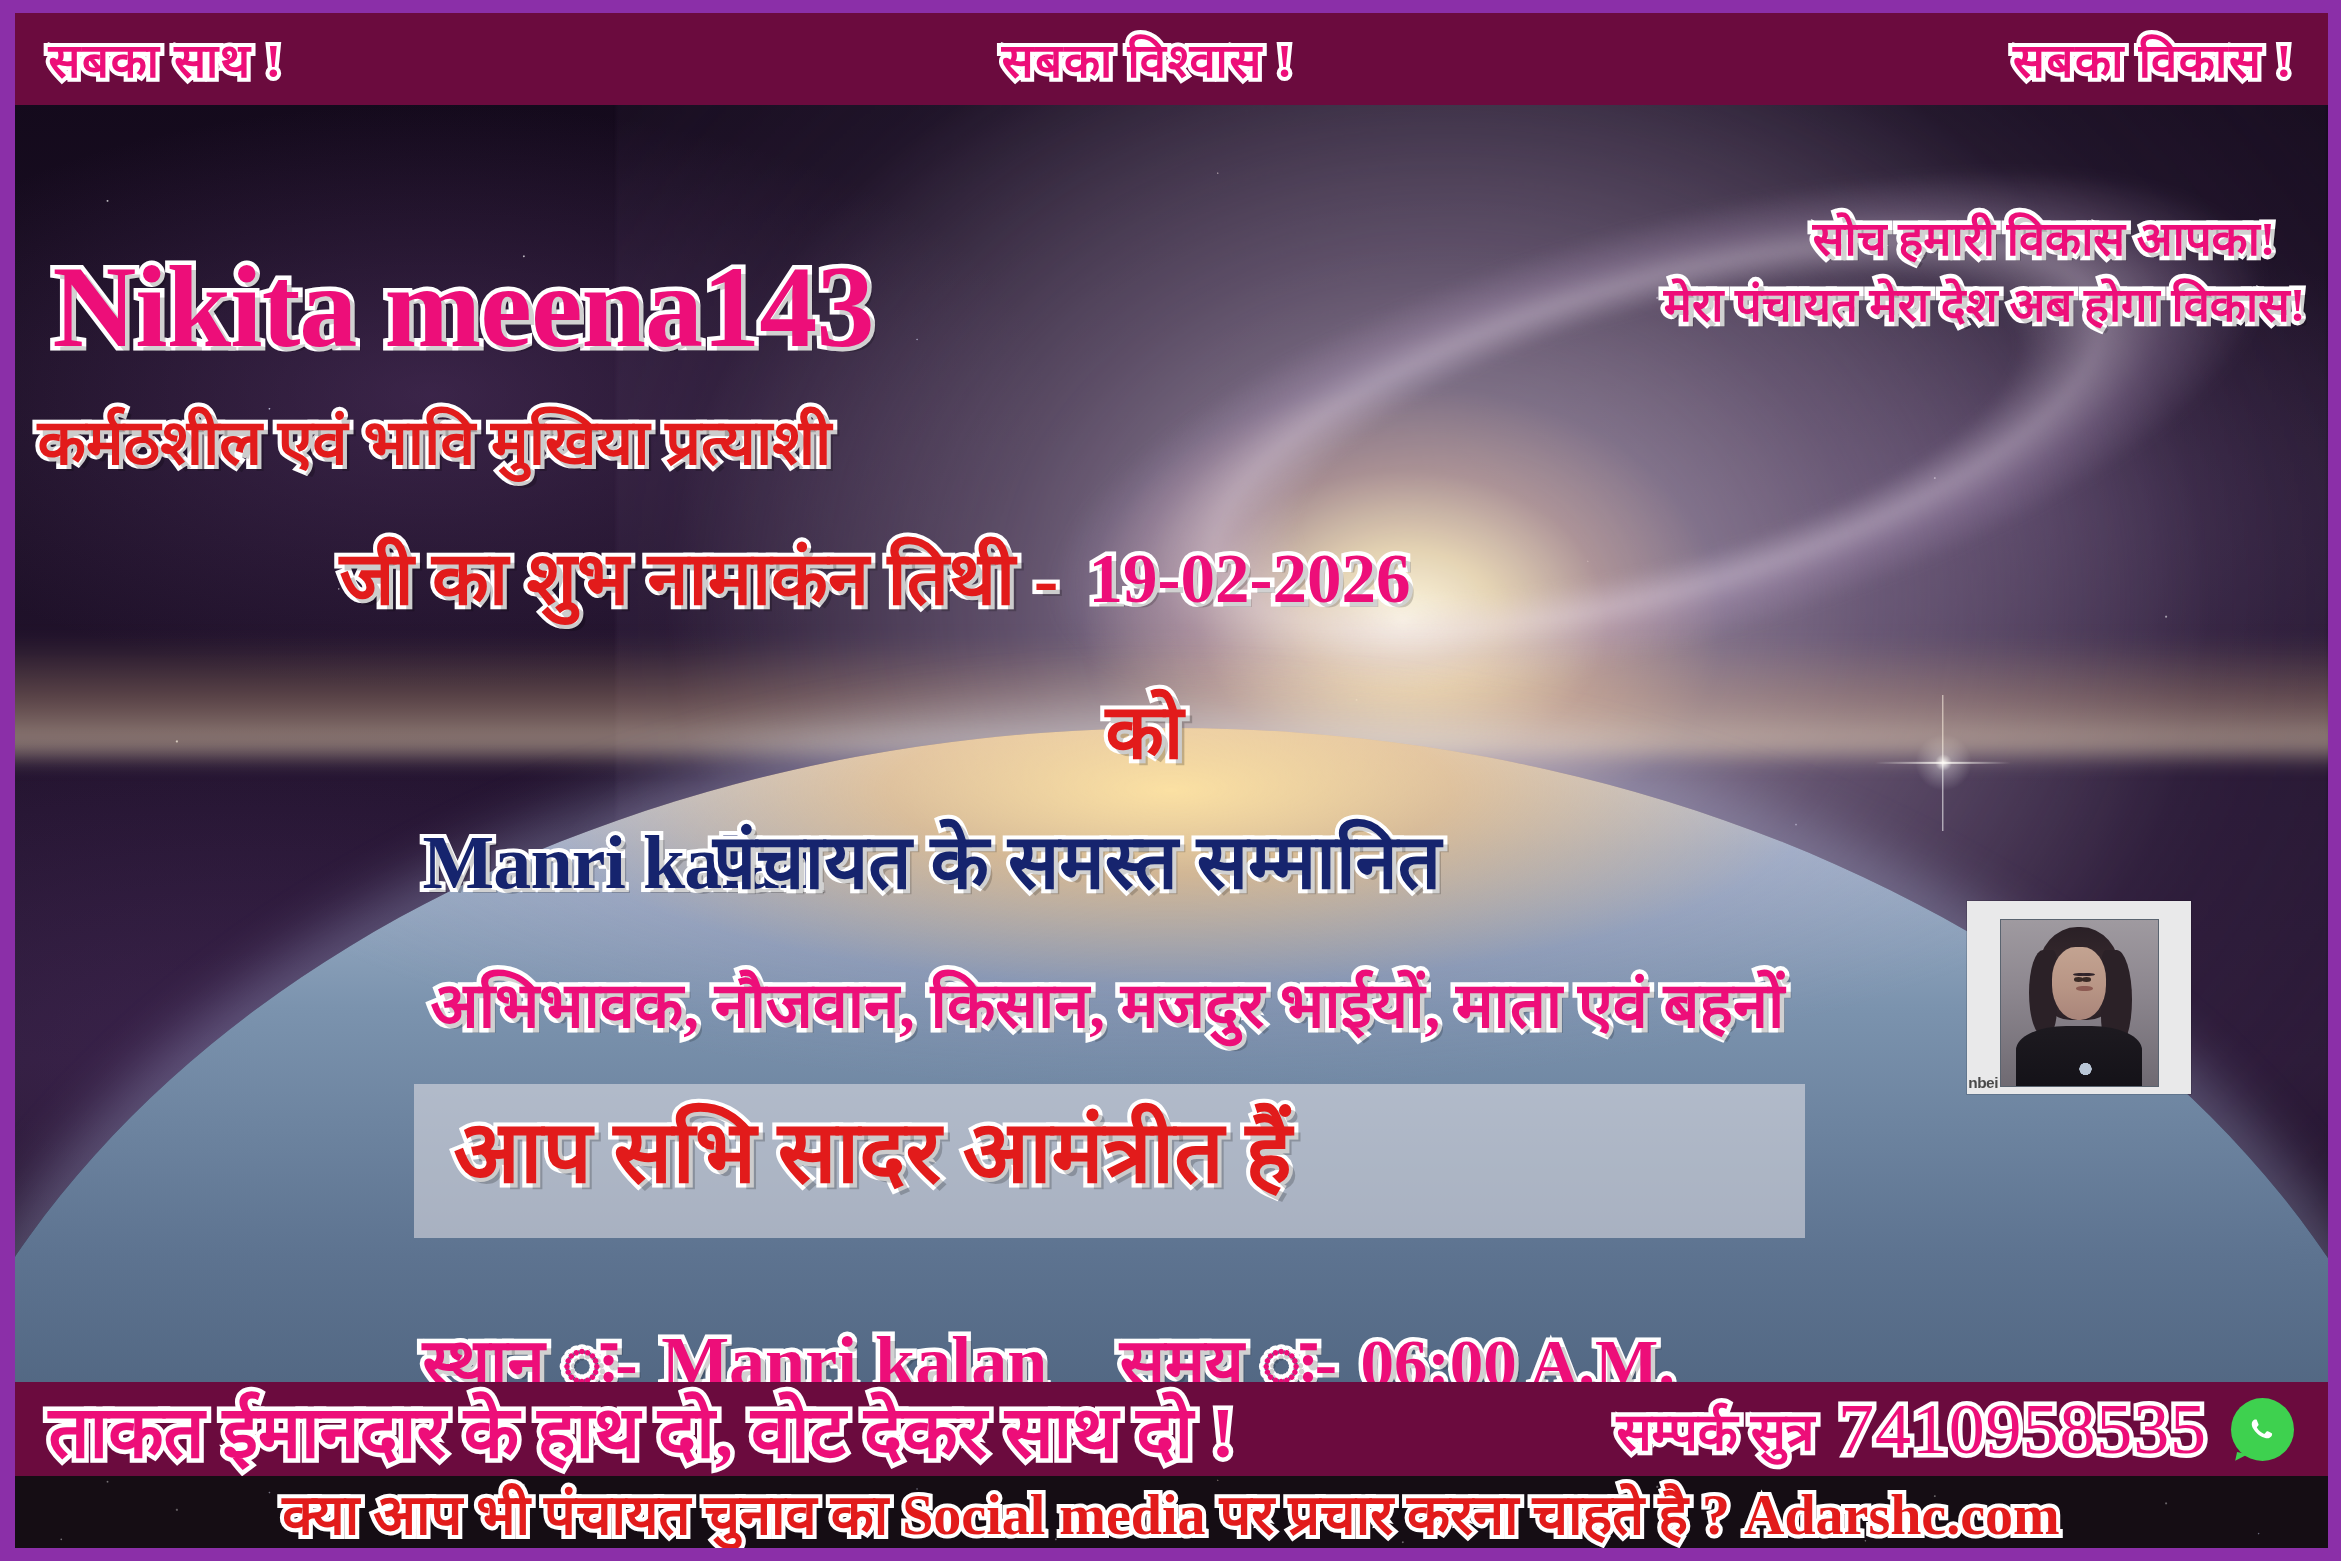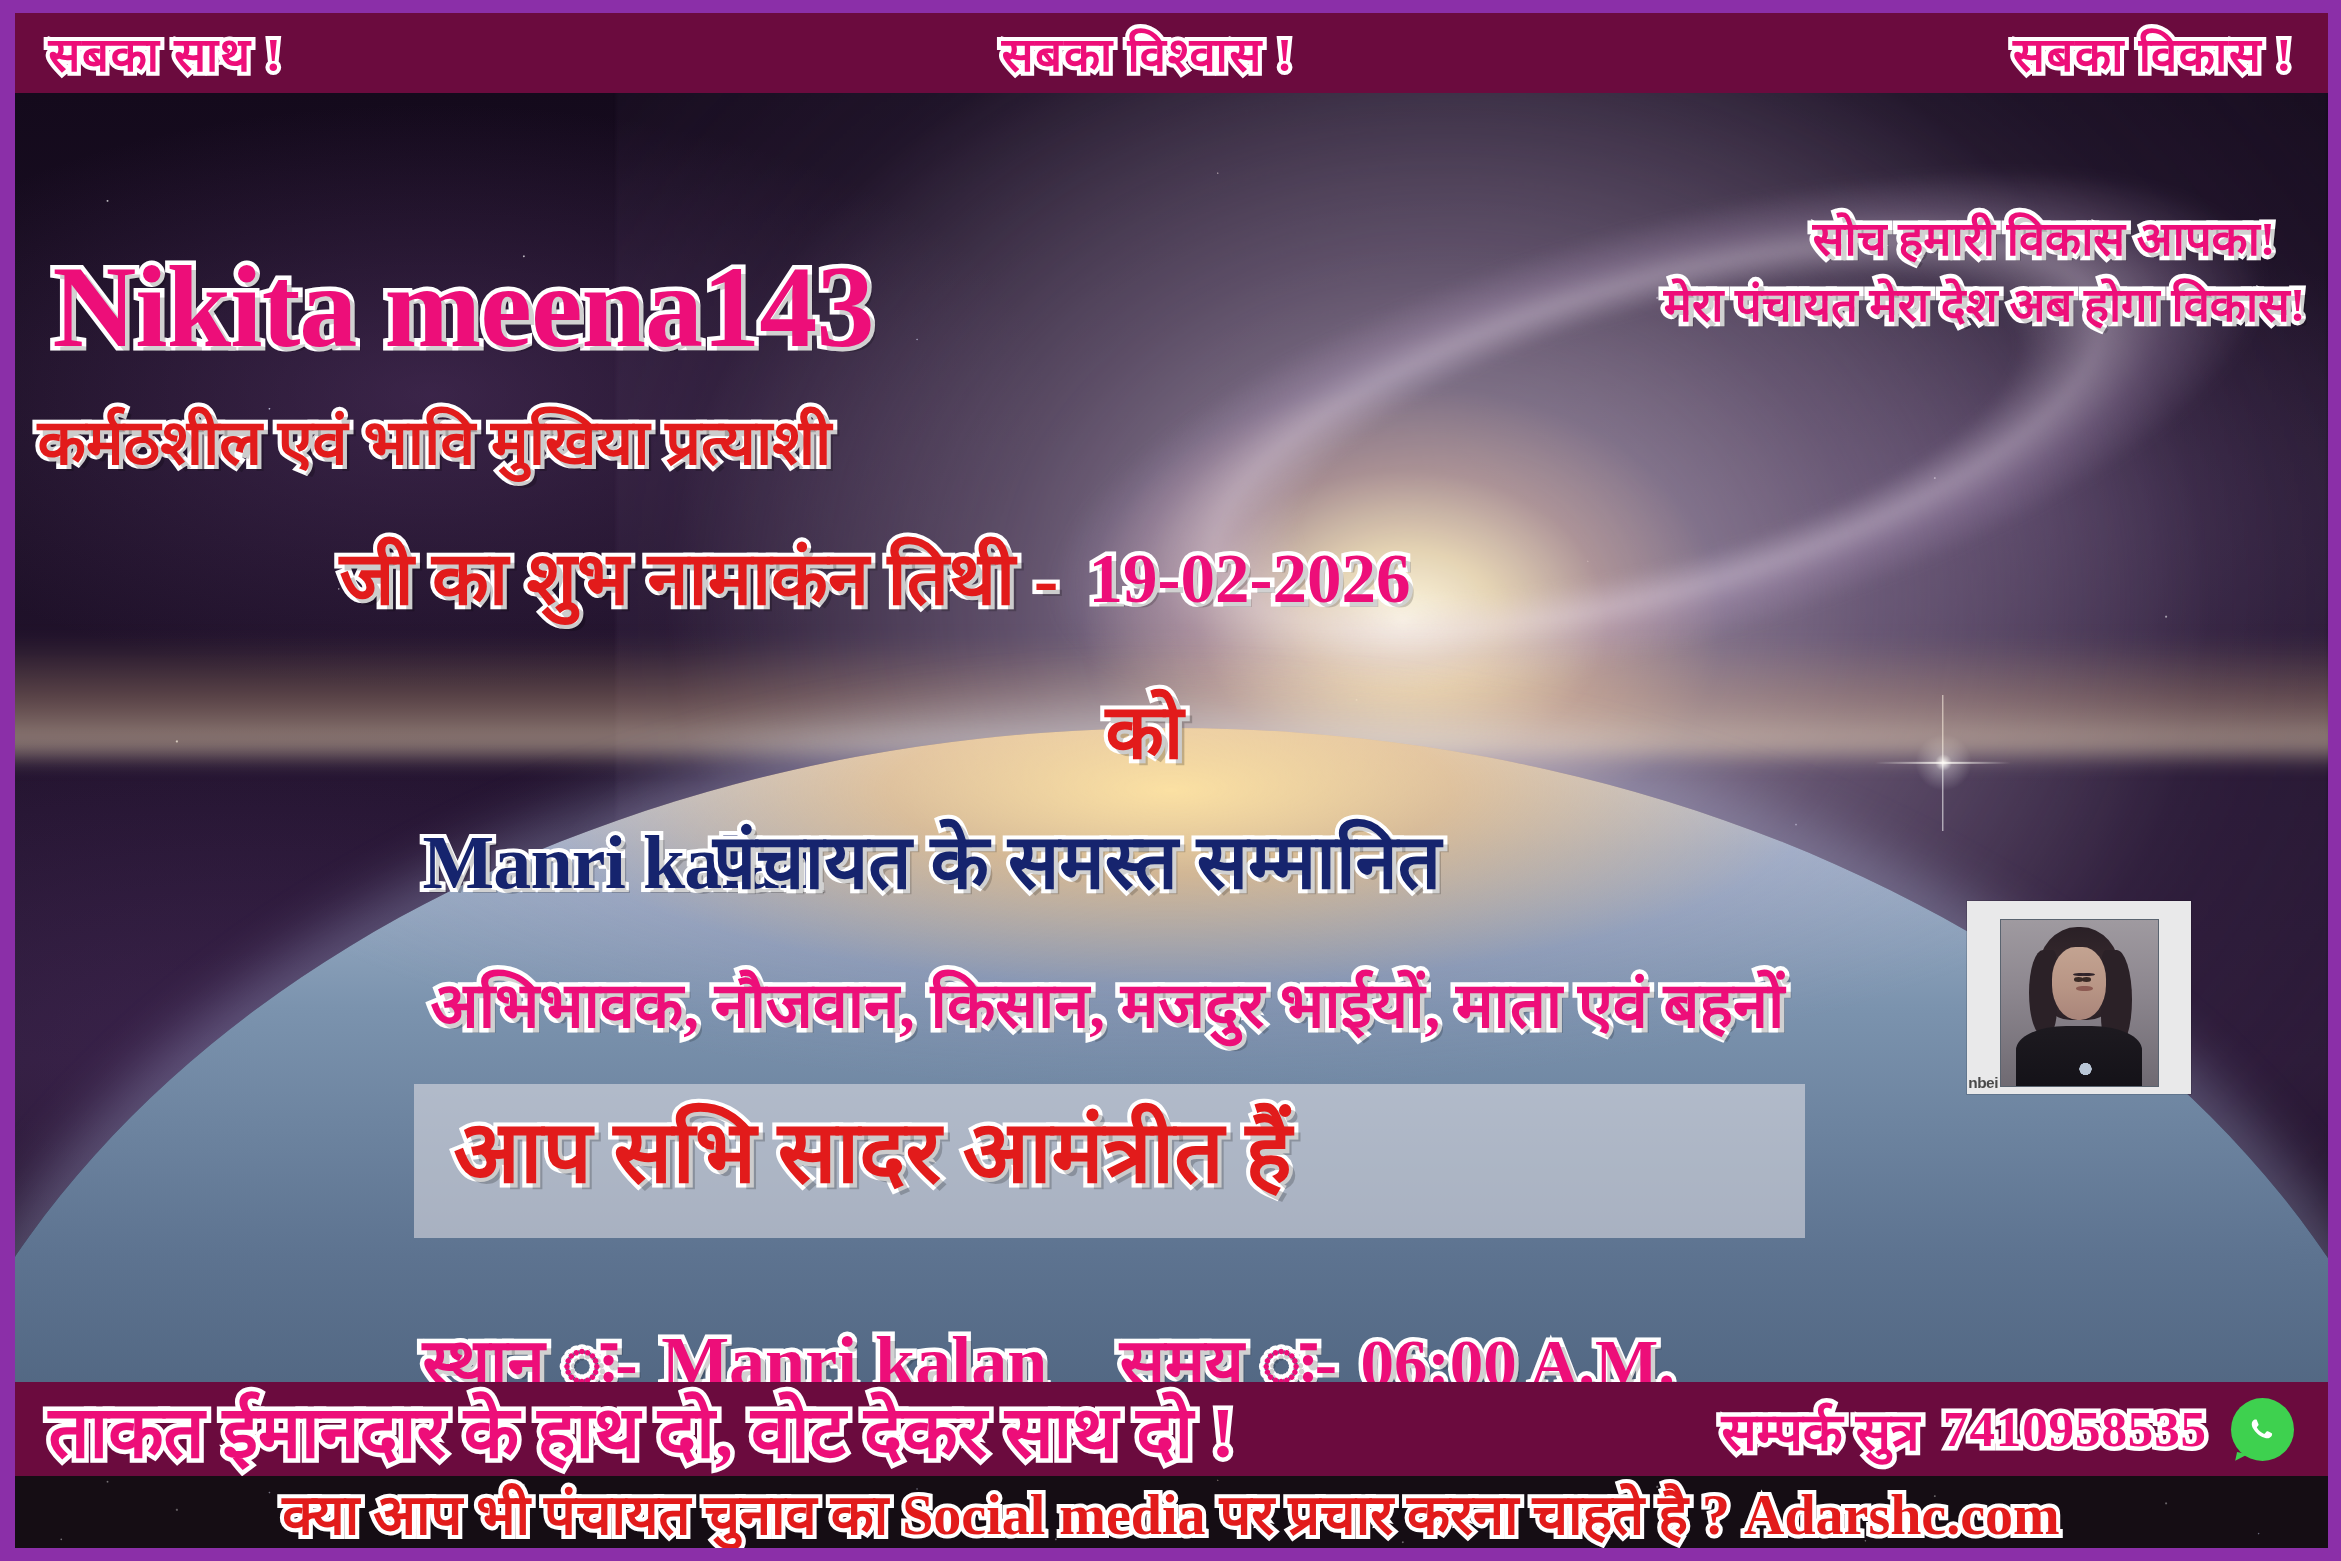--- a/index.html
+++ b/index.html
@@ -14,21 +14,21 @@
     overflow:hidden;
   }
 
   
   .band {
     position:absolute; left:14.5px; right:14.5px;
     background:#6B0B3E;
     display:flex; align-items:center;
     z-index:6;
   }
-  .band-top { top:12.6px; height:80px; }
+  .band-top { top:12.6px; height:92px; }
   .band-bottom { top:1382px; height:94px; }
 
   .slogan-row { width:100%; display:flex; justify-content:space-between;
                 align-items:center; padding:0 34px; }
 
   
   .stage {
     position:absolute; left:14.5px; right:14.5px; top:90px; bottom:85px;
     overflow:hidden;
     background:#120a18;
@@ -161,22 +161,22 @@
             -webkit-text-stroke:8.1px #fff; paint-order:stroke fill;
             letter-spacing:1.8px; }
 
   .bottom-slogan { font-family:"Liberation Serif", serif; font-weight:700;
             font-size:72px; color:#ED0E79;
             -webkit-text-stroke:9px #fff; paint-order:stroke fill; }
 
   .contact-label { font-family:"Liberation Serif", serif; font-weight:700;
             font-size:52px; color:#ED0E79;
             -webkit-text-stroke:9px #fff; paint-order:stroke fill; }
-  .contact-number { font-family:"Liberation Serif", serif; font-weight:700;
-            font-size:51px; color:#ED0E79;
+  .contact-number { font-family:"Liberation Serif", serif; font-weight:400;
+            font-size:72px; color:#ED0E79;
             -webkit-text-stroke:9px #fff; paint-order:stroke fill;
             letter-spacing:0.9px; }
 
   .footer-line { font-family:"Liberation Serif", serif; font-weight:700;
             font-size:56px; color:#E21B1B;
             -webkit-text-stroke:8.1px #fff; paint-order:stroke fill;
             white-space:nowrap; }
 
   
   #title-name { left:38px; top:159px; font-size:116px; letter-spacing:-0.9px; }

